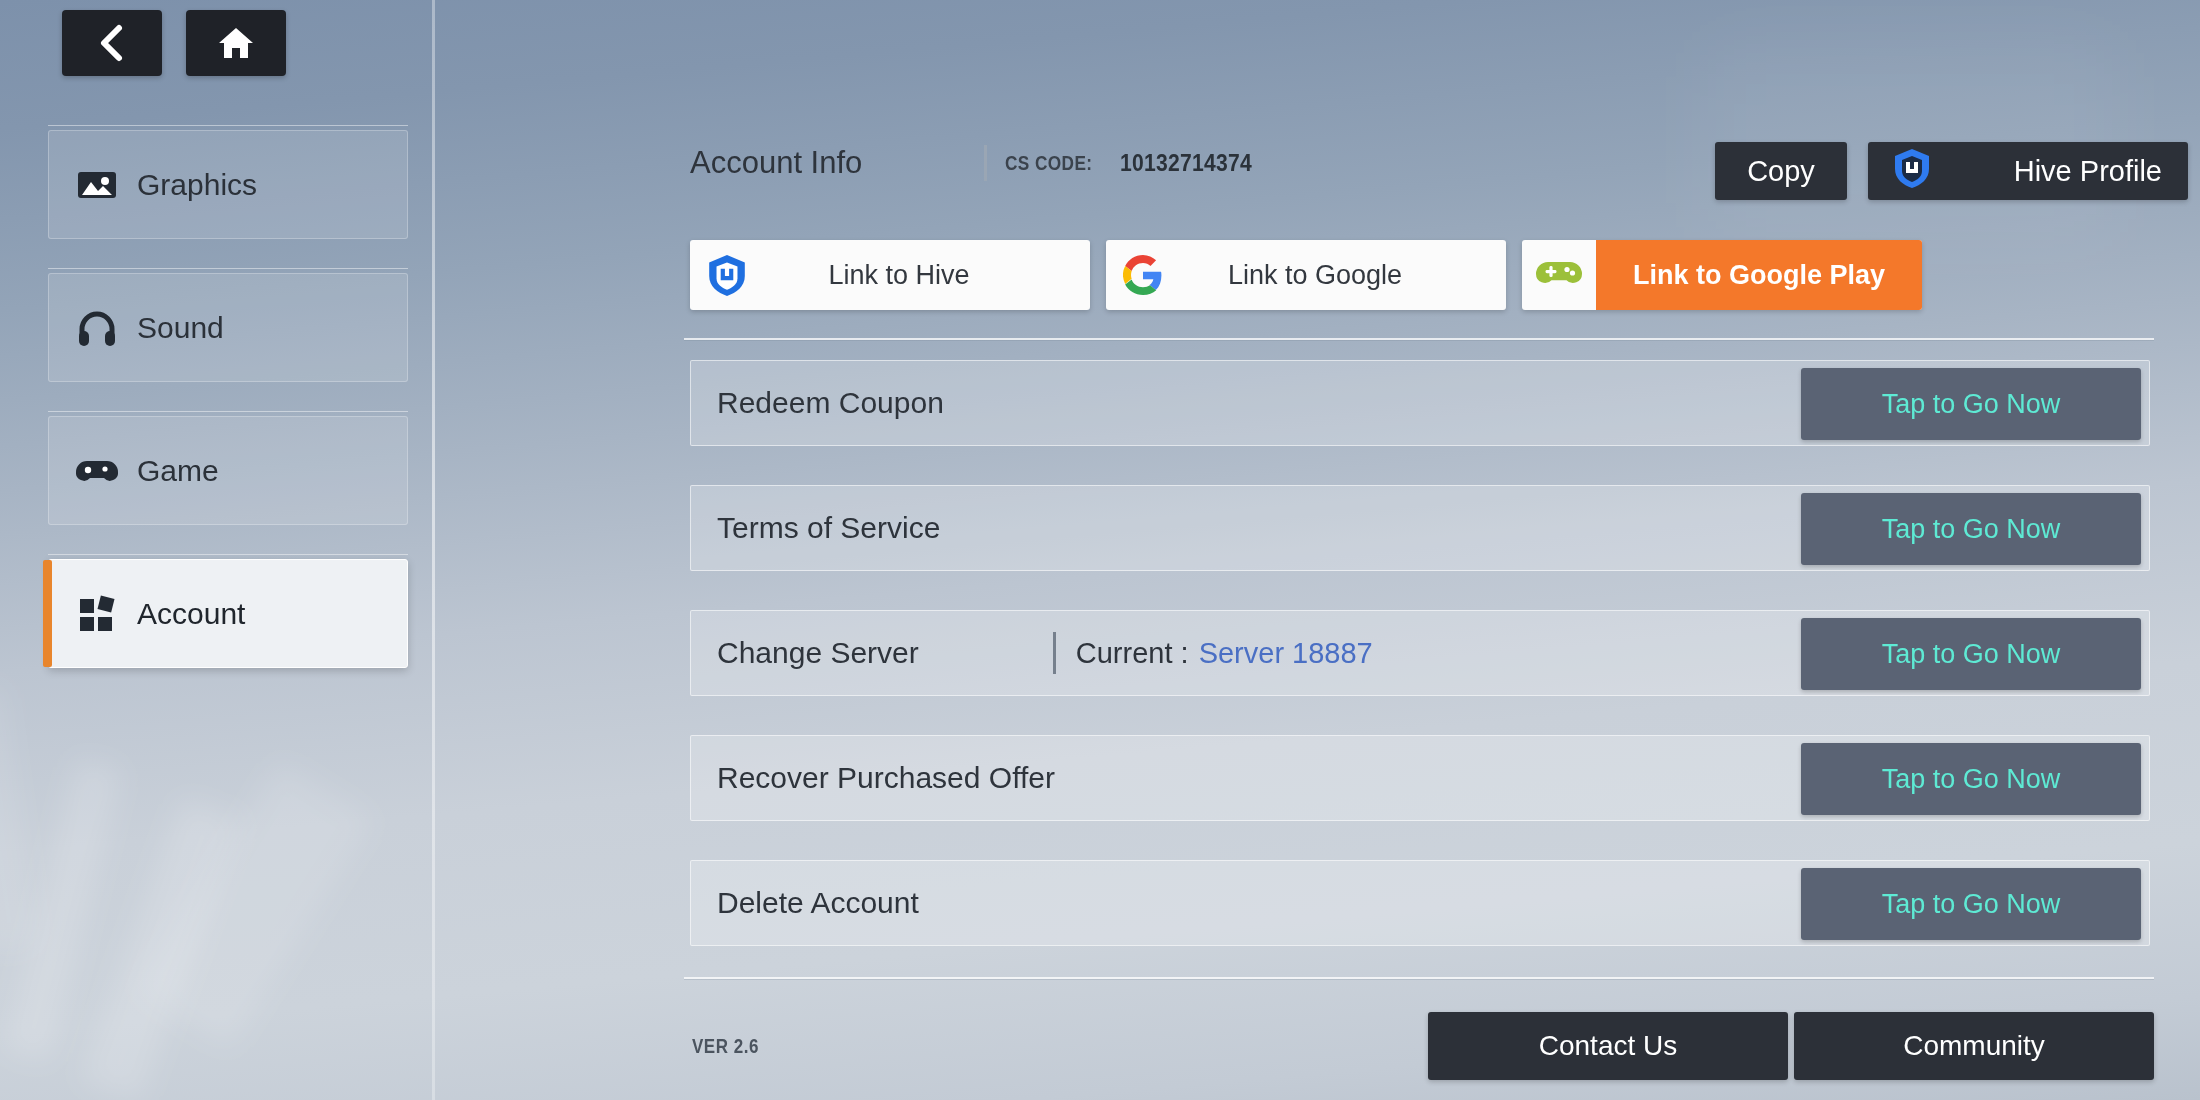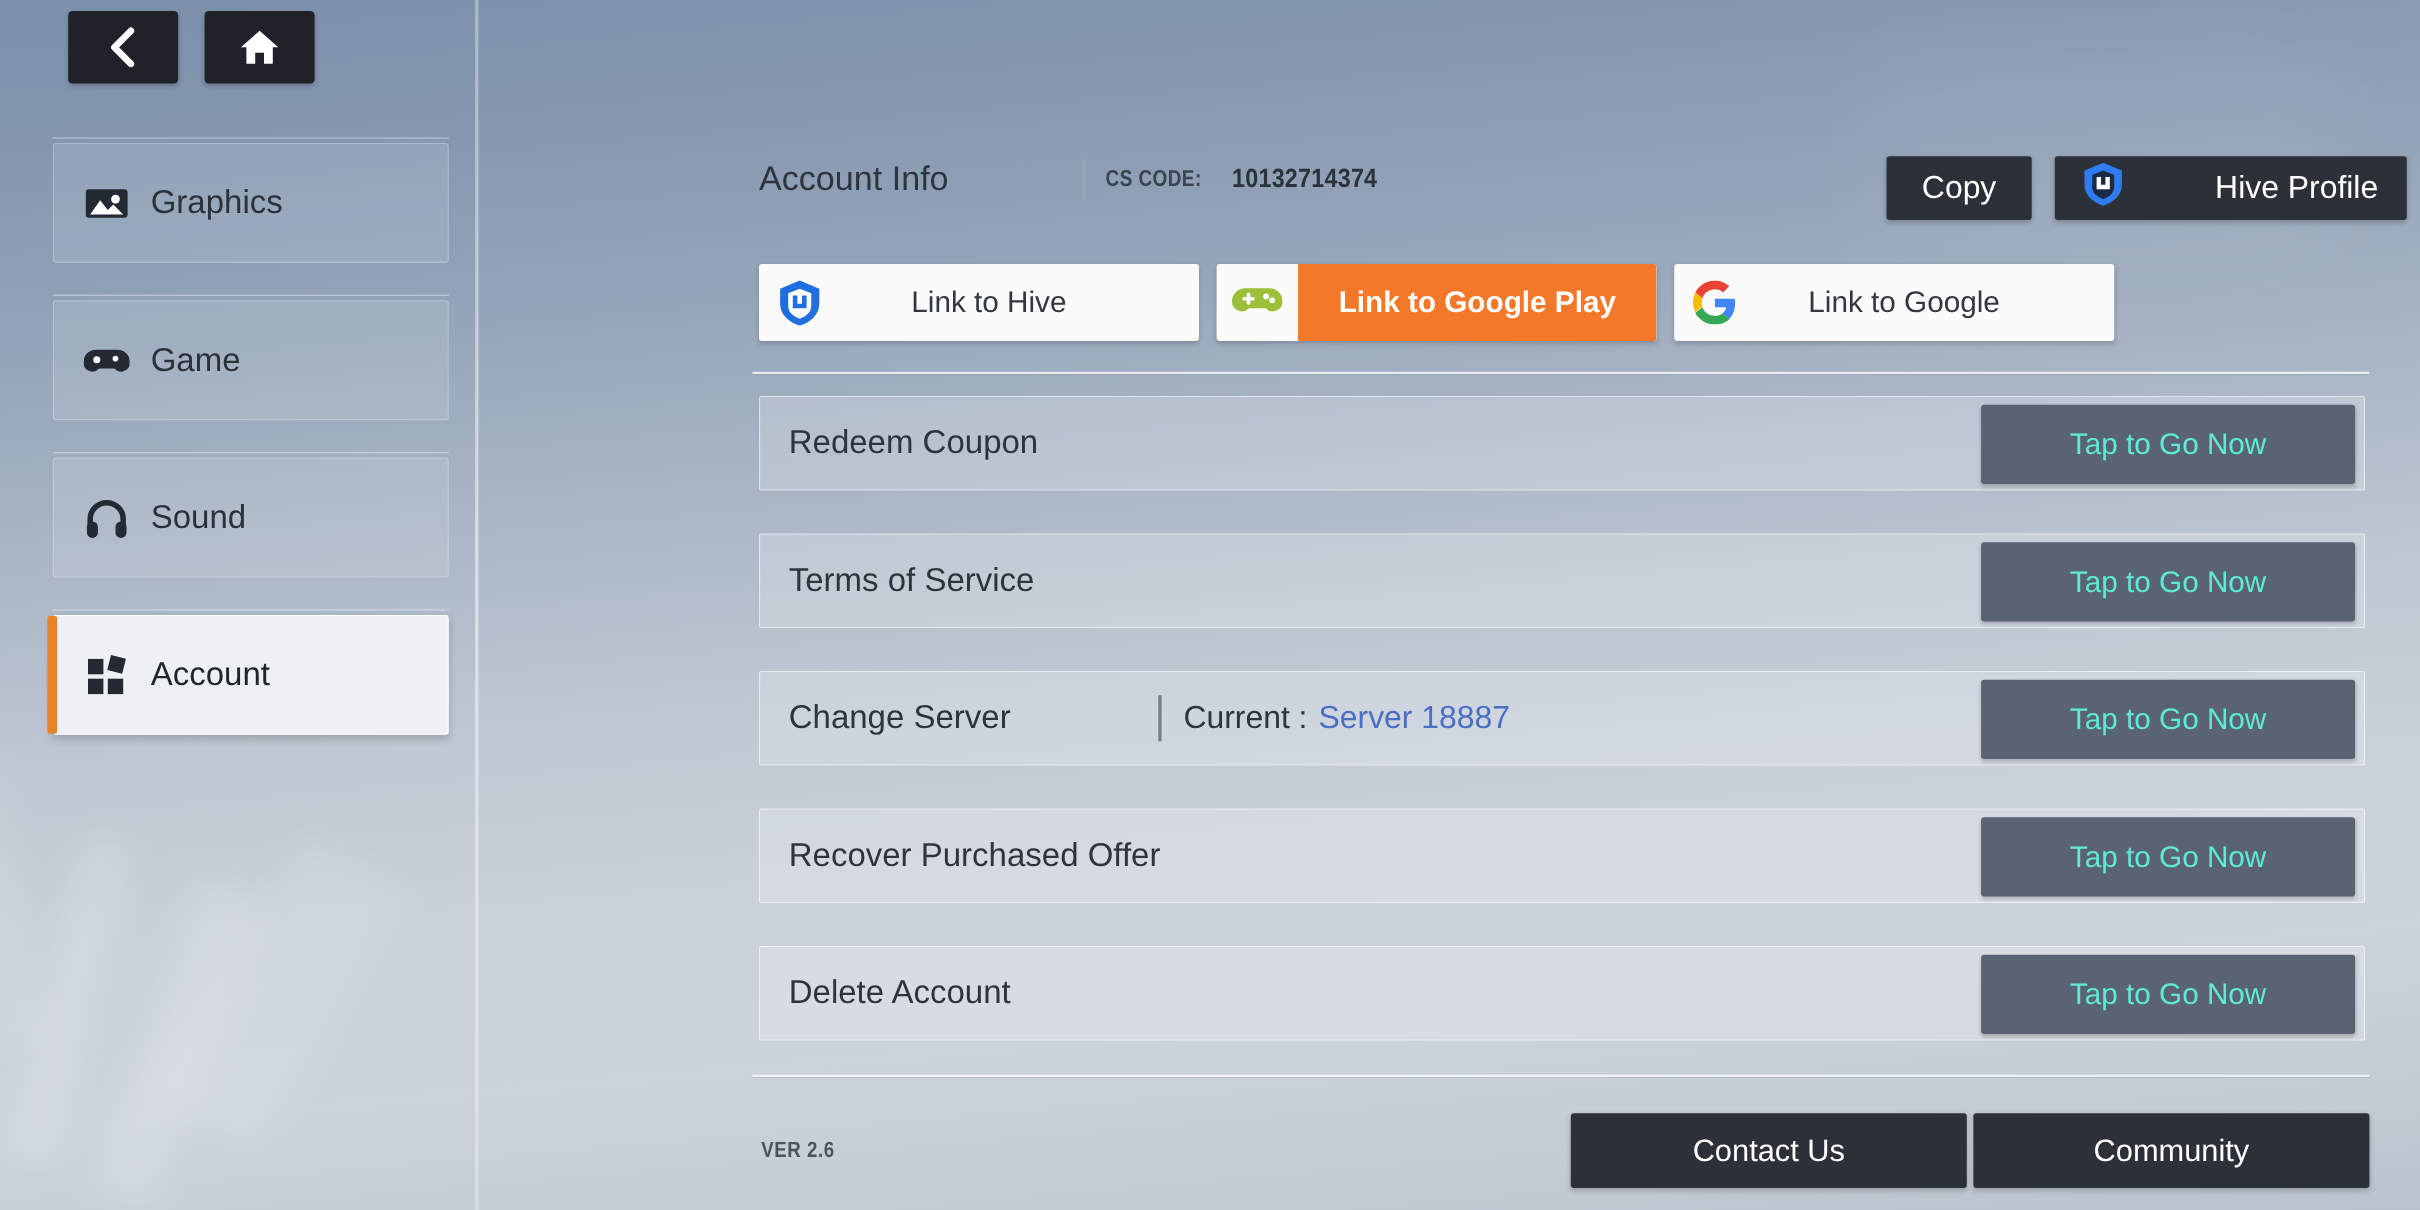--- a/index.html
+++ b/index.html
@@ -276,42 +276,42 @@
         </span>
         <span class="lbl">Graphics</span>
       </div>
     </div>
 
     <div class="side-group">
       <div class="rule"></div>
       <div class="cap"></div>
       <div class="side-item">
         <span class="ico">
-          <svg width="42" height="30" viewBox="0 0 42 30">
-            <path d="M11 5 H31 a11 11 0 0 1 11 11 a8 8 0 0 1 -14 6 L14 22 a8 8 0 0 1 -14 -6 A11 11 0 0 1 11 5 Z" fill="#232a33"></path>
-            <circle cx="12" cy="14" r="3.2" fill="#ffffff"></circle>
-            <circle cx="29" cy="13" r="2.6" fill="#ffffff"></circle>
-          </svg>
-        </span>
-        <span class="lbl">Game</span>
+          <svg width="40" height="38" viewBox="0 0 40 38">
+            <path d="M5 26 V20 a15 15 0 0 1 30 0 V26" fill="none" stroke="#232a33" stroke-width="5" stroke-linecap="round"></path>
+            <rect x="2" y="22" width="10" height="15" rx="5" fill="#232a33"></rect>
+            <rect x="28" y="22" width="10" height="15" rx="5" fill="#232a33"></rect>
+          </svg>
+        </span>
+        <span class="lbl">Sound</span>
       </div>
     </div>
 
     <div class="side-group">
       <div class="rule"></div>
       <div class="cap"></div>
       <div class="side-item">
         <span class="ico">
-          <svg width="40" height="38" viewBox="0 0 40 38">
-            <path d="M5 26 V20 a15 15 0 0 1 30 0 V26" fill="none" stroke="#232a33" stroke-width="5" stroke-linecap="round"></path>
-            <rect x="2" y="22" width="10" height="15" rx="5" fill="#232a33"></rect>
-            <rect x="28" y="22" width="10" height="15" rx="5" fill="#232a33"></rect>
-          </svg>
-        </span>
-        <span class="lbl">Sound</span>
+          <svg width="42" height="30" viewBox="0 0 42 30">
+            <path d="M11 5 H31 a11 11 0 0 1 11 11 a8 8 0 0 1 -14 6 L14 22 a8 8 0 0 1 -14 -6 A11 11 0 0 1 11 5 Z" fill="#232a33"></path>
+            <circle cx="12" cy="14" r="3.2" fill="#ffffff"></circle>
+            <circle cx="29" cy="13" r="2.6" fill="#ffffff"></circle>
+          </svg>
+        </span>
+        <span class="lbl">Game</span>
       </div>
     </div>
 
     <div class="side-group">
       <div class="rule"></div>
       <div class="cap"></div>
       <div class="side-item active">
         <span class="ico">
           <svg width="38" height="38" viewBox="0 0 38 38">
             <rect x="2" y="4" width="14" height="14" fill="#232a33"></rect>
@@ -358,47 +358,47 @@
         <span class="badge">
           <svg width="42" height="44" viewBox="0 0 40 42">
             <path d="M20 2 L37 9 V22 C37 32 29 38 20 41 C11 38 3 32 3 22 V9 Z" fill="#1f6fe0"></path>
             <path d="M20 9 L30 13 V24 C30 30 25 33 20 35 C15 33 10 30 10 24 V13 Z" fill="#ffffff"></path>
             <path d="M14 15 h4 v7 h4 v-7 h4 v11 h-12 Z" fill="#1f6fe0"></path>
           </svg>
         </span>
         <span class="txt">Link to Hive</span>
       </div>
 
+      <div class="link-btn link-google">
+        <span class="badge">
+          <svg width="40" height="40" viewBox="0 0 48 48">
+            <path fill="#EA4335" d="M24 9.5c3.5 0 6.6 1.2 9 3.6l6.7-6.7C35.6 2.6 30.2 0 24 0 14.6 0 6.5 5.4 2.6 13.2l7.8 6.1C12.3 13.3 17.7 9.5 24 9.5z"></path>
+            <path fill="#4285F4" d="M46.1 24.6c0-1.6-.1-3.2-.4-4.6H24v9.1h12.4c-.5 2.9-2.2 5.3-4.6 7l7.6 5.9c4.4-4.1 6.7-10.2 6.7-17.4z"></path>
+            <path fill="#FBBC05" d="M10.4 28.6a14.7 14.7 0 0 1 0-9.3l-7.8-6.1a24 24 0 0 0 0 21.5l7.8-6.1z"></path>
+            <path fill="#34A853" d="M24 48c6.5 0 11.9-2.1 15.9-5.8l-7.6-5.9c-2.1 1.4-4.9 2.3-8.3 2.3-6.3 0-11.7-3.8-13.6-9.3l-7.8 6.1C6.5 42.6 14.6 48 24 48z"></path>
+          </svg>
+        </span>
+        <span class="txt">Link to Google</span>
+      </div>
+
       <div class="link-btn link-gplay">
         <span class="badge">
           <svg width="46" height="34" viewBox="0 0 46 34">
             <path d="M12 4 H34 a12 12 0 0 1 12 12 a9 9 0 0 1 -15.5 6.2 L15.5 22.2 A9 9 0 0 1 0 16 A12 12 0 0 1 12 4 Z" fill="#9cc03a"></path>
             <rect x="9.5" y="12" width="11" height="3.2" rx="1.4" fill="#ffffff"></rect>
             <rect x="13.4" y="8.1" width="3.2" height="11" rx="1.4" fill="#ffffff"></rect>
             <circle cx="31" cy="11.5" r="2.6" fill="#ffffff"></circle>
             <circle cx="36.5" cy="15" r="2.6" fill="#ffffff"></circle>
           </svg>
         </span>
         <span class="plate">
           <span class="txt">Link to Google Play</span>
         </span>
       </div>
 
-      <div class="link-btn link-google">
-        <span class="badge">
-          <svg width="40" height="40" viewBox="0 0 48 48">
-            <path fill="#EA4335" d="M24 9.5c3.5 0 6.6 1.2 9 3.6l6.7-6.7C35.6 2.6 30.2 0 24 0 14.6 0 6.5 5.4 2.6 13.2l7.8 6.1C12.3 13.3 17.7 9.5 24 9.5z"></path>
-            <path fill="#4285F4" d="M46.1 24.6c0-1.6-.1-3.2-.4-4.6H24v9.1h12.4c-.5 2.9-2.2 5.3-4.6 7l7.6 5.9c4.4-4.1 6.7-10.2 6.7-17.4z"></path>
-            <path fill="#FBBC05" d="M10.4 28.6a14.7 14.7 0 0 1 0-9.3l-7.8-6.1a24 24 0 0 0 0 21.5l7.8-6.1z"></path>
-            <path fill="#34A853" d="M24 48c6.5 0 11.9-2.1 15.9-5.8l-7.6-5.9c-2.1 1.4-4.9 2.3-8.3 2.3-6.3 0-11.7-3.8-13.6-9.3l-7.8 6.1C6.5 42.6 14.6 48 24 48z"></path>
-          </svg>
-        </span>
-        <span class="txt">Link to Google</span>
-      </div>
-
     </div>
 
     <div class="hr top"></div>
 
     <div class="rows">
 
       <div class="opt-row">
         <span class="name">Redeem Coupon</span>
         <span class="go-btn">
           <span>Tap to Go Now</span>

